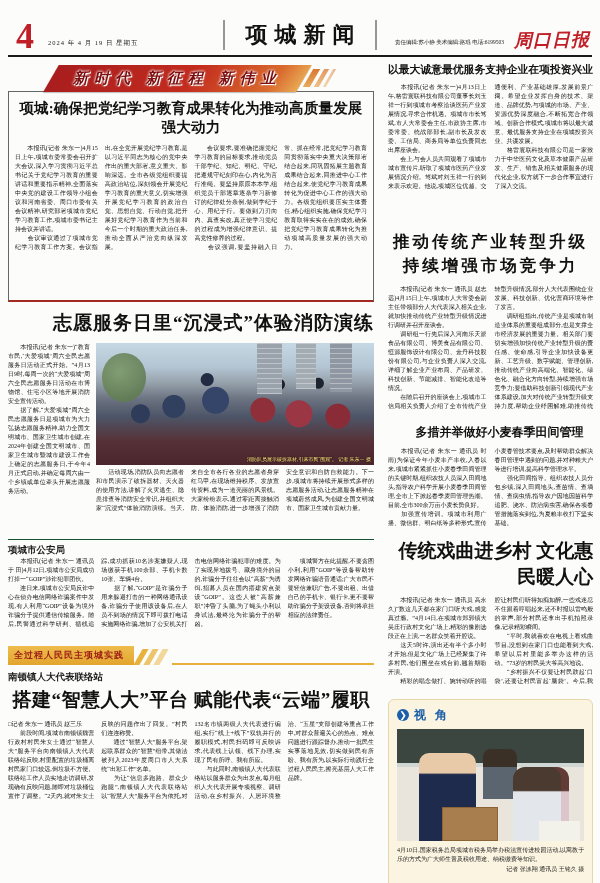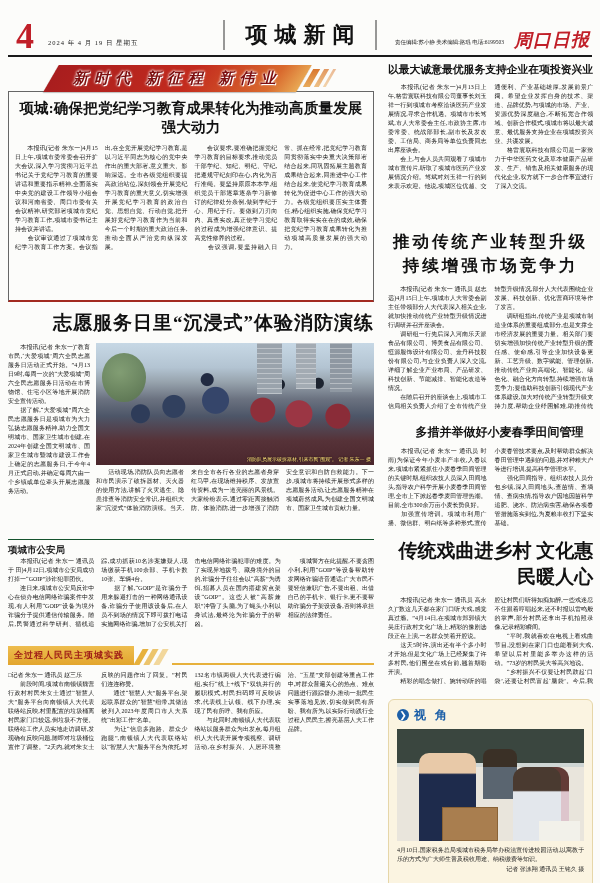--- a/index.html
+++ b/index.html
@@ -179,20 +179,22 @@
 
       <div class="gold">
         <span class="gold-label">全过程人民民主项城实践</span>
         <span class="gold-stripe"></span>
         <span class="gold-stripe"></span>
         <span class="gold-stripe"></span>
         <span class="gold-line"></span>
       </div>
 
       <article>
+        <div class="kicker">南顿镇人大代表联络站</div>
+        <h2 class="h-smart">搭建“智慧人大”平台  赋能代表“云端”履职</h2>
         <div class="bt c4 smart-body">□记者 朱东一 通讯员 赵三乐
 　　前段时间,项城市南顿镇魏营行政村村民朱女士通过“智慧人大”服务平台向南顿镇人大代表联络站反映,村里配置的垃圾桶离村民家门口较远,倒垃圾不方便。联络站工作人员实地走访调研,发现确有反映问题,随即对垃圾桶位置作了调整。“2天内,就对朱女士反映的问题作出了回复。”村民们连连称赞。
 　　通过“智慧人大”服务平台,架起联系群众的“智慧”纽带,其做法被列入2023年度周口市人大系统“出彩工作”名单。
 　　为让“信息多跑路、群众少跑腿”,南顿镇人大代表联络站以“智慧人大”服务平台为依托,对132名市镇两级人大代表进行编组,实行“线上+线下”双轨并行的履职模式,村民扫码即可反映诉求,代表线上认领、线下办理,实现了民有所呼、我有所应。
 　　与此同时,南顿镇人大代表联络站以服务群众为出发点,每月组织人大代表开展专项视察、调研活动,在乡村振兴、人居环境整治、“五星”支部创建等重点工作中,对群众普遍关心的热点、难点问题进行跟踪督办,推动一批民生实事落地见效,切实做到民有所盼、我有所为,以实际行动践行全过程人民民主,擦亮基层人大工作品牌。</div>
       </article>
 
     </section>
 
     <div class="vsep"></div>

